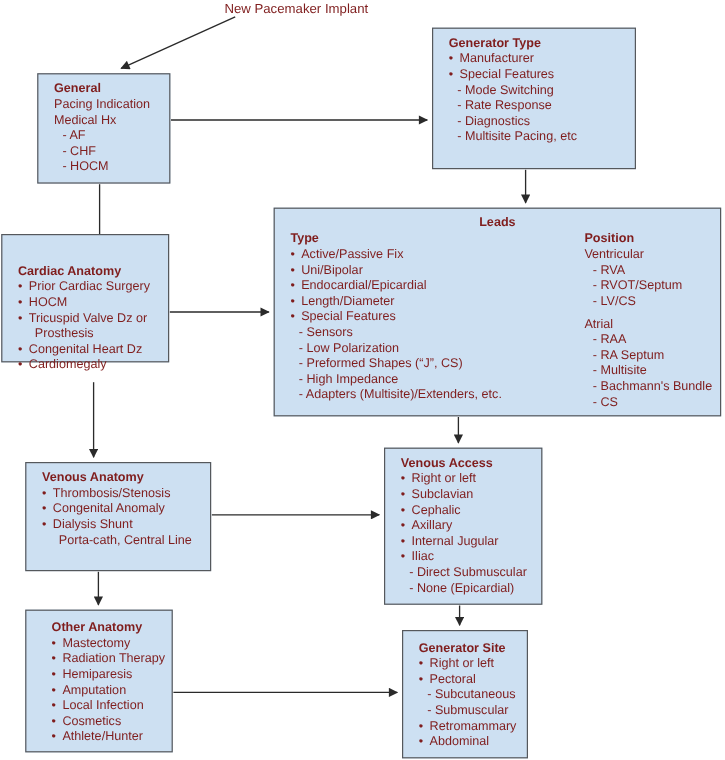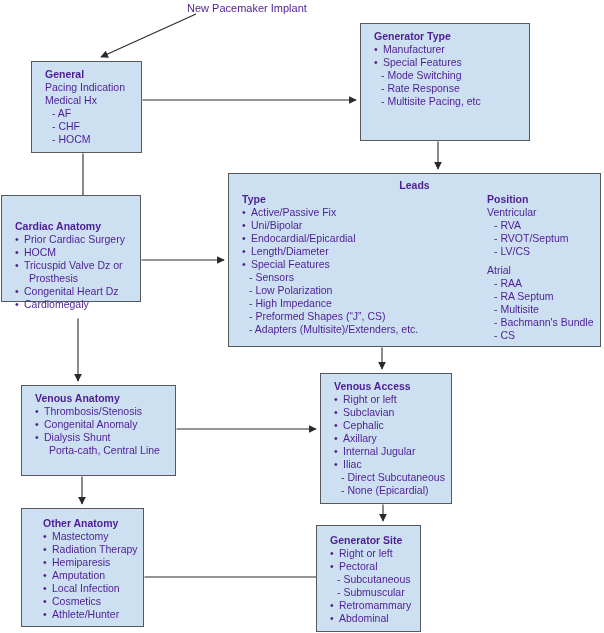--- a/index.html
+++ b/index.html
@@ -25,27 +25,27 @@
   .box-general{left:31px;top:61px;width:111px;height:92px;}
   .box-generator-type{left:360px;top:23px;width:170px;height:118px;}
   .box-leads{left:228px;top:173px;width:373px;height:174px;padding:0;}
   .box-leads .leads-title{position:absolute;left:0;top:5px;width:100%;text-align:center;}
   .box-leads .col-left{position:absolute;left:13px;top:19px;}
   .box-leads .col-right{position:absolute;left:258px;top:19px;}
   .box-cardiac-anatomy{left:1px;top:195px;width:140px;height:107px;padding-top:24px;}
   .box-venous-anatomy{left:21px;top:385px;width:155px;height:91px;}
   .box-venous-access{left:320px;top:373px;width:132px;height:131px;}
   .box-other-anatomy{left:21px;top:508px;width:123px;height:119px;padding-top:8px;}
-  .box-generator-site{left:316px;top:525px;width:105px;height:107px;padding-top:8px;}
+  .box-generator-site{left:335px;top:525px;width:105px;height:107px;padding-top:8px;}
   .connector{stroke:#2a2a2a;stroke-width:1.1;fill:none;}
 </style>
 </head>
 <body>
 
-<div class="canvas" style="background: rgb(255, 255, 255); color: #4c1d95;">
+<div class="canvas" style="background: rgb(255, 255, 255); color: #7f1d1d;">
 
   <svg class="connector-layer" viewBox="0 0 604 633" xmlns="http://www.w3.org/2000/svg">
     <defs>
       <marker id="ah" viewBox="0 0 10 10" refX="9" refY="5" markerWidth="9" markerHeight="7" orient="auto-start-reverse">
         <path d="M0,0 L10,5 L0,10 z" fill="#2a2a2a"></path>
       </marker>
     </defs>
     <path class="connector" d="M196,14 L101,57" marker-end="url(#ah)" stroke="#2a2a2a"></path>
     <path class="connector" d="M142.5,100 L356,100" marker-end="url(#ah)" stroke="#2a2a2a"></path>
     <path class="connector" d="M438,141.5 L438,169" marker-end="url(#ah)" stroke="#2a2a2a"></path>
@@ -72,38 +72,39 @@
       </div>
   </div>
 
   <div class="box box-generator-type" style="background: rgb(205, 224, 242); border-color: rgb(85, 88, 92);">
     <div class="box-title">Generator Type</div>
     <div>
         <div class="ln bullet"><span class="mk">•</span>Manufacturer</div>
         <div class="ln bullet"><span class="mk">•</span>Special Features</div>
         <div class="ln dash">- Mode Switching</div>
         <div class="ln dash">- Rate Response</div>
+        <div class="ln dash">- Diagnostics</div>
         <div class="ln dash">- Multisite Pacing, etc</div>
       </div>
   </div>
 
   <div class="box box-leads" style="background: rgb(205, 224, 242); border-color: rgb(85, 88, 92);">
     <div class="box-title leads-title">Leads</div>
     <div class="col-left">
       <div class="box-title">Type</div>
       <div>
           <div class="ln bullet"><span class="mk">•</span>Active/Passive Fix</div>
           <div class="ln bullet"><span class="mk">•</span>Uni/Bipolar</div>
           <div class="ln bullet"><span class="mk">•</span>Endocardial/Epicardial</div>
           <div class="ln bullet"><span class="mk">•</span>Length/Diameter</div>
           <div class="ln bullet"><span class="mk">•</span>Special Features</div>
           <div class="ln dash">- Sensors</div>
           <div class="ln dash">- Low Polarization</div>
+          <div class="ln dash">- Preformed Shapes (“J”, CS)</div>
           <div class="ln dash">- High Impedance</div>
-          <div class="ln dash">- Preformed Shapes (“J”, CS)</div>
           <div class="ln dash">- Adapters (Multisite)/Extenders, etc.</div>
         </div>
     </div>
     <div class="col-right">
       <div class="box-title">Position</div>
       <div>
           <div class="ln plain">Ventricular</div>
           <div class="ln dash">- RVA</div>
           <div class="ln dash">- RVOT/Septum</div>
           <div class="ln dash">- LV/CS</div>
@@ -142,21 +143,21 @@
 
   <div class="box box-venous-access" style="background: rgb(205, 224, 242); border-color: rgb(85, 88, 92);">
     <div class="box-title">Venous Access</div>
     <div>
         <div class="ln bullet"><span class="mk">•</span>Right or left</div>
         <div class="ln bullet"><span class="mk">•</span>Subclavian</div>
         <div class="ln bullet"><span class="mk">•</span>Cephalic</div>
         <div class="ln bullet"><span class="mk">•</span>Axillary</div>
         <div class="ln bullet"><span class="mk">•</span>Internal Jugular</div>
         <div class="ln bullet"><span class="mk">•</span>Iliac</div>
-        <div class="ln dash">- Direct Subcutaneous</div>
+        <div class="ln dash">- Direct Submuscular</div>
         <div class="ln dash">- None (Epicardial)</div>
       </div>
   </div>
 
   <div class="box box-other-anatomy" style="background: rgb(205, 224, 242); border-color: rgb(85, 88, 92); padding-left: 21px;">
     <div class="box-title">Other Anatomy</div>
     <div>
         <div class="ln bullet"><span class="mk">•</span>Mastectomy</div>
         <div class="ln bullet"><span class="mk">•</span>Radiation Therapy</div>
         <div class="ln bullet"><span class="mk">•</span>Hemiparesis</div>

